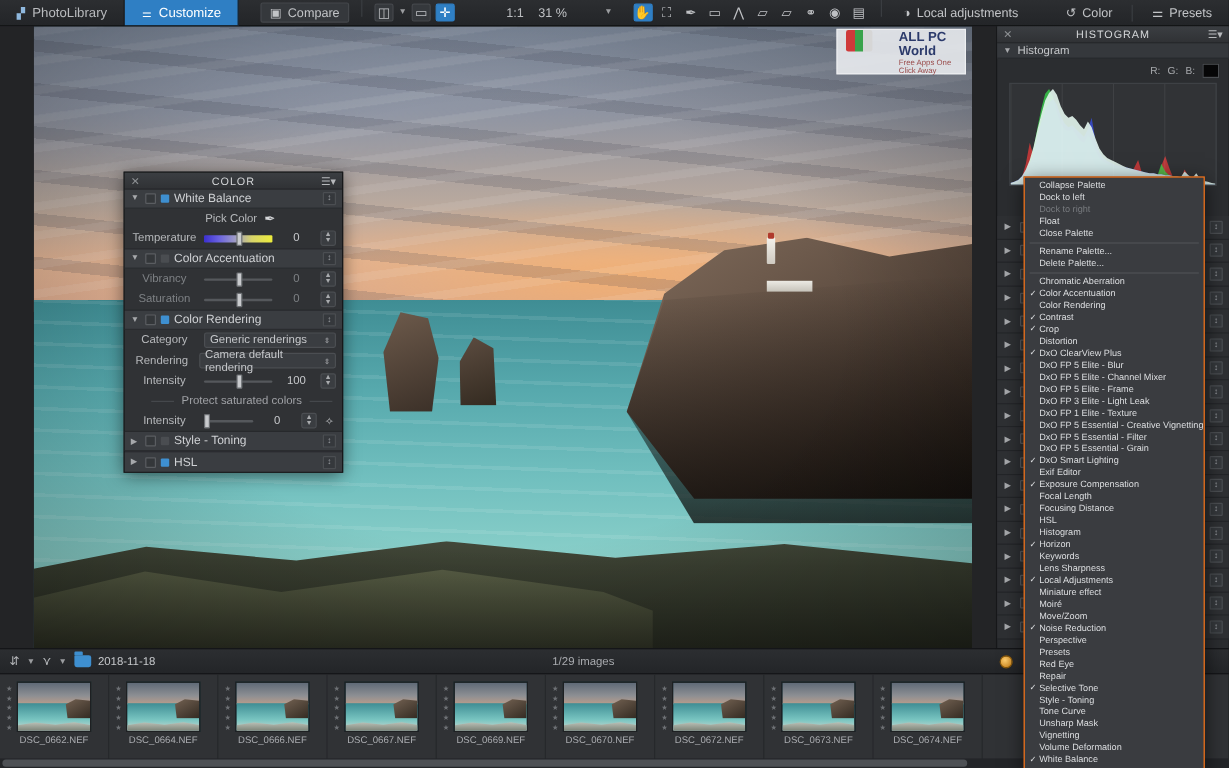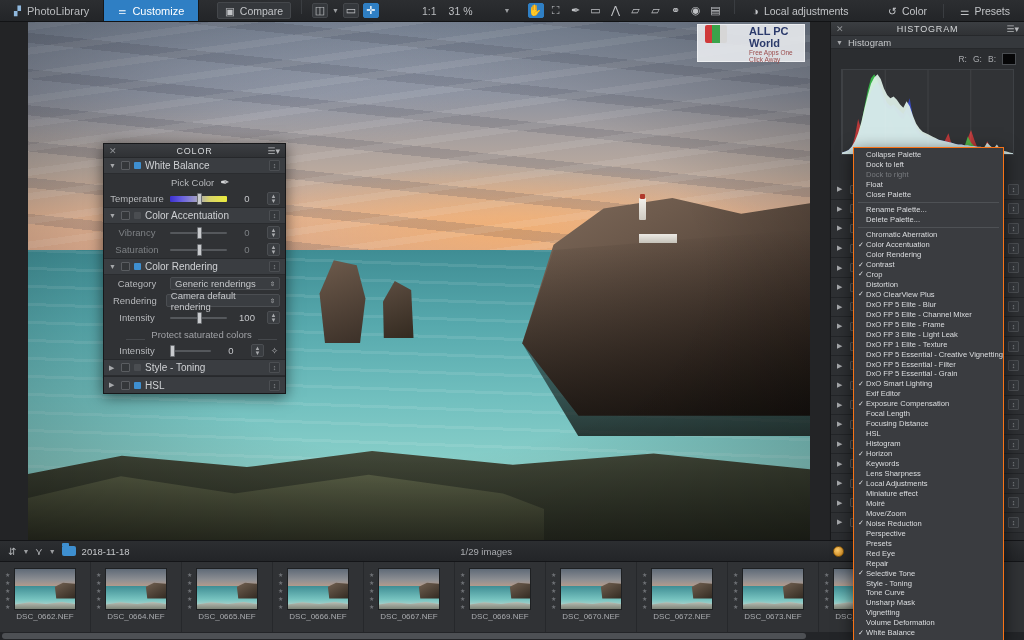--- a/index.html
+++ b/index.html
@@ -212,21 +212,21 @@
     border-radius: 2px; display: flex; flex-direction: column;
     align-items: center; justify-content: center; line-height: 5px;
     font-size: 6px; color: #a9abae;
   }
   .selbox {
     flex: 1 1 auto; height: 13px; background: #3a3d41; border: 1px solid #4b4e52;
     border-radius: 2px; display: flex; align-items: center;
     justify-content: space-between; padding: 0 4px; font-size: 9.5px; color: #c6c8cb;
   }
   .divider-label {
-    display: flex; align-items: flex-end; gap: 6px; padding: 3px 8px 2px;
+    display: flex; align-items: center; gap: 6px; padding: 3px 8px 2px;
     font-size: 9.5px; color: #a0a2a6; margin-left: 14px;
   }
   .divider-label::before, .divider-label::after {
     content: ""; flex: 1 1 auto; height: 1px; background: #45484c;
   }
   .wand { font-size: 9px; color: #b6b8bb; width: 11px; text-align: center; }
   .pickrow { display: flex; align-items: center; gap: 6px; padding: 0 5px; height: 16px; }
   .pickrow .pk { margin-left: 62px; font-size: 9.5px; color: #b6b8bb; }
 
   
@@ -968,132 +968,116 @@
           <span>★</span>
           <span>★</span>
           <span>★</span>
         </div>
         <div class="tmb">
           <div class="tsky"></div>
           <div class="tsea"></div>
           <div class="tcliff"></div>
           <div class="tfore"></div>
         </div>
-        <div class="tname">DSC_0665.NEF</div>
+        <div class="tname">DSC_0666.NEF</div>
       </div>
       <div class="thumb-cell">
         <div class="stars">
           <span>★</span>
           <span>★</span>
           <span>★</span>
           <span>★</span>
           <span>★</span>
         </div>
         <div class="tmb">
           <div class="tsky"></div>
           <div class="tsea"></div>
           <div class="tcliff"></div>
           <div class="tfore"></div>
         </div>
-        <div class="tname">DSC_0666.NEF</div>
+        <div class="tname">DSC_0667.NEF</div>
       </div>
       <div class="thumb-cell">
         <div class="stars">
           <span>★</span>
           <span>★</span>
           <span>★</span>
           <span>★</span>
           <span>★</span>
         </div>
         <div class="tmb">
           <div class="tsky"></div>
           <div class="tsea"></div>
           <div class="tcliff"></div>
           <div class="tfore"></div>
         </div>
-        <div class="tname">DSC_0667.NEF</div>
+        <div class="tname">DSC_0669.NEF</div>
       </div>
       <div class="thumb-cell">
         <div class="stars">
           <span>★</span>
           <span>★</span>
           <span>★</span>
           <span>★</span>
           <span>★</span>
         </div>
         <div class="tmb">
           <div class="tsky"></div>
           <div class="tsea"></div>
           <div class="tcliff"></div>
           <div class="tfore"></div>
         </div>
-        <div class="tname">DSC_0669.NEF</div>
+        <div class="tname">DSC_0670.NEF</div>
       </div>
       <div class="thumb-cell">
         <div class="stars">
           <span>★</span>
           <span>★</span>
           <span>★</span>
           <span>★</span>
           <span>★</span>
         </div>
         <div class="tmb">
           <div class="tsky"></div>
           <div class="tsea"></div>
           <div class="tcliff"></div>
           <div class="tfore"></div>
         </div>
-        <div class="tname">DSC_0670.NEF</div>
+        <div class="tname">DSC_0672.NEF</div>
       </div>
       <div class="thumb-cell">
         <div class="stars">
           <span>★</span>
           <span>★</span>
           <span>★</span>
           <span>★</span>
           <span>★</span>
         </div>
         <div class="tmb">
           <div class="tsky"></div>
           <div class="tsea"></div>
           <div class="tcliff"></div>
           <div class="tfore"></div>
         </div>
-        <div class="tname">DSC_0672.NEF</div>
+        <div class="tname">DSC_0673.NEF</div>
       </div>
       <div class="thumb-cell">
         <div class="stars">
           <span>★</span>
           <span>★</span>
           <span>★</span>
           <span>★</span>
           <span>★</span>
         </div>
         <div class="tmb">
           <div class="tsky"></div>
           <div class="tsea"></div>
           <div class="tcliff"></div>
           <div class="tfore"></div>
         </div>
-        <div class="tname">DSC_0673.NEF</div>
-      </div>
-      <div class="thumb-cell">
-        <div class="stars">
-          <span>★</span>
-          <span>★</span>
-          <span>★</span>
-          <span>★</span>
-          <span>★</span>
-        </div>
-        <div class="tmb">
-          <div class="tsky"></div>
-          <div class="tsea"></div>
-          <div class="tcliff"></div>
-          <div class="tfore"></div>
-        </div>
         <div class="tname">DSC_0674.NEF</div>
       </div>
     </div>
   <div class="scrollbar">
     <div class="scroll-thumb"></div>
   </div>
 
 </div>
 
 </body></html>

